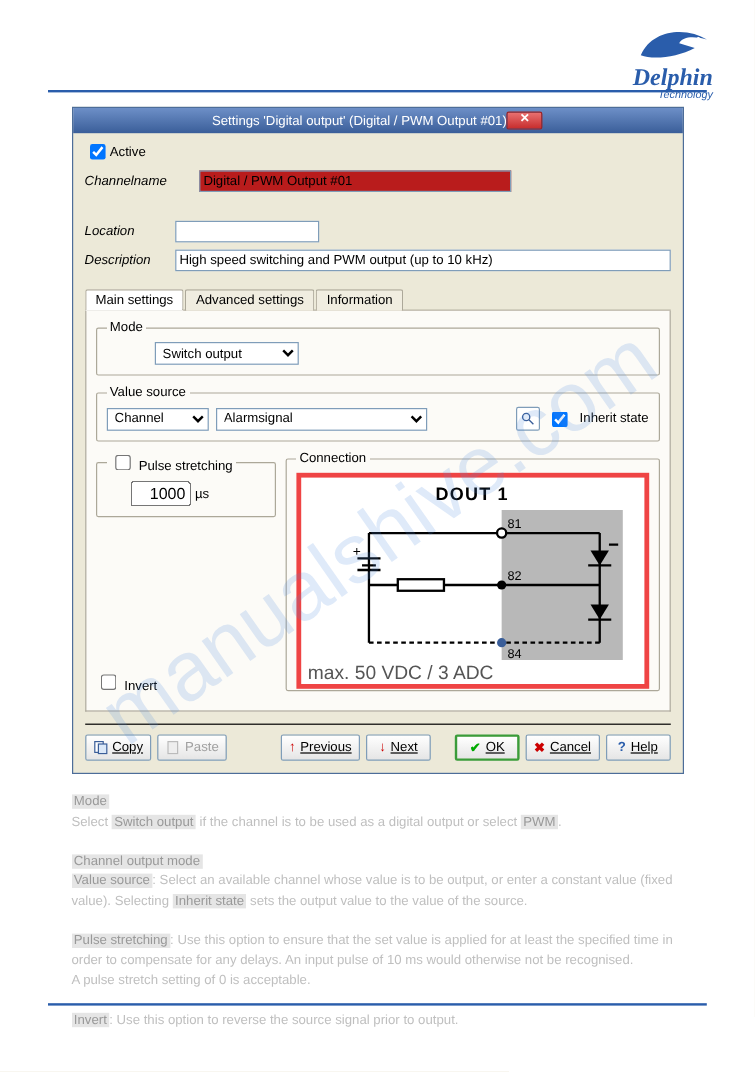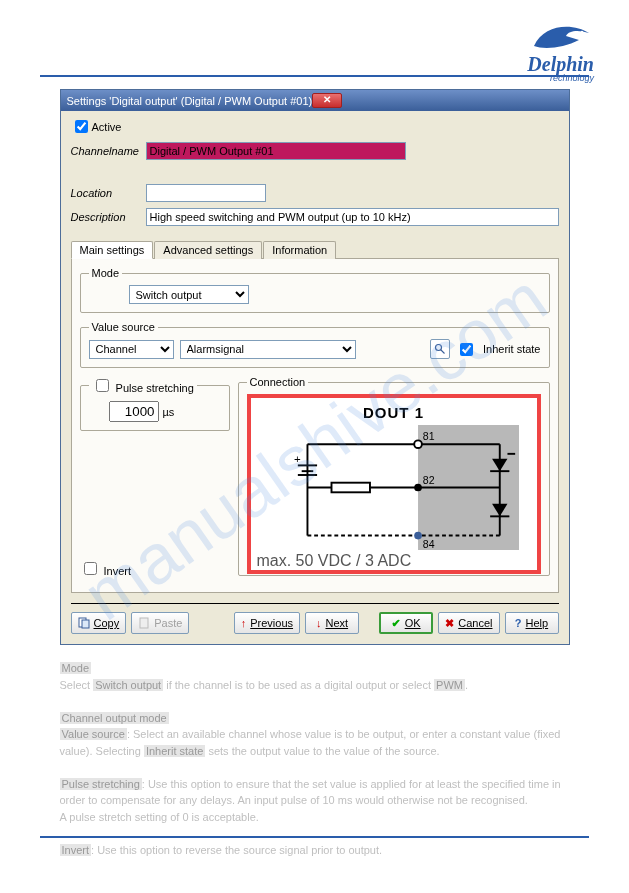--- a/index.html
+++ b/index.html
@@ -61,21 +61,21 @@
     border: 1px solid #4d6d99;
     background: #ece9d8;
     font-size: 11px;
     color: #000;
   }
   .titlebar {
     background: linear-gradient(#6d8fc7,#3a5e99);
     color: #fff;
     padding: 3px 6px;
     display: flex;
-    justify-content: flex-start;
+    justify-content: center;
     align-items: center;
     font-size: 11px;
   }
   .close-btn {
     background: linear-gradient(#e97070,#c72d2d);
     border: 1px solid #a02020;
     width: 30px;
     height: 15px;
     color: #fff;
     font-weight: bold;
@@ -248,21 +248,21 @@
       <span class="close-btn">✕</span>
     </div>
 
     <div class="dlg-body">
       <div class="row">
         <input type="checkbox" class="chk" checked="" style="">
         <label>Active</label>
       </div>
       <div class="row">
         <label class="fld"><span>Channelname</span></label>
-        <input type="text" class="wide" style="background: #be185d;" value="Digital / PWM Output #01">
+        <input type="text" class="wide" style="background: #b91c1c; margin-left: 20px;" value="Digital / PWM Output #01">
       </div>
       <div style="height:18px"></div>
       <div class="row">
         <label class="fld"><span>Location</span></label>
         <input type="text" style="width: 120px;" value="">
       </div>
       <div class="row">
         <label class="fld"><span>Description</span></label>
         <input type="text" class="widest" value="High speed switching and PWM output (up to 10 kHz)" style="">
       </div>

